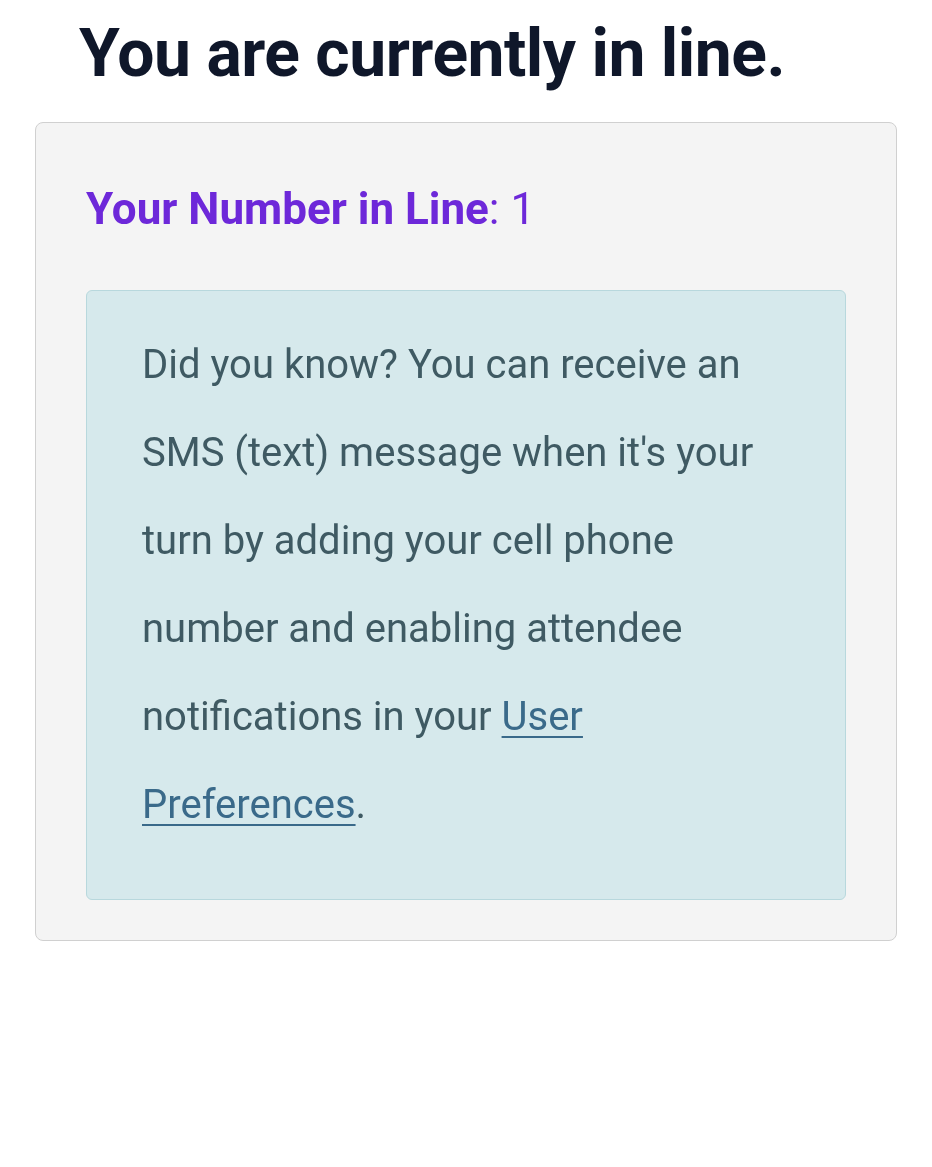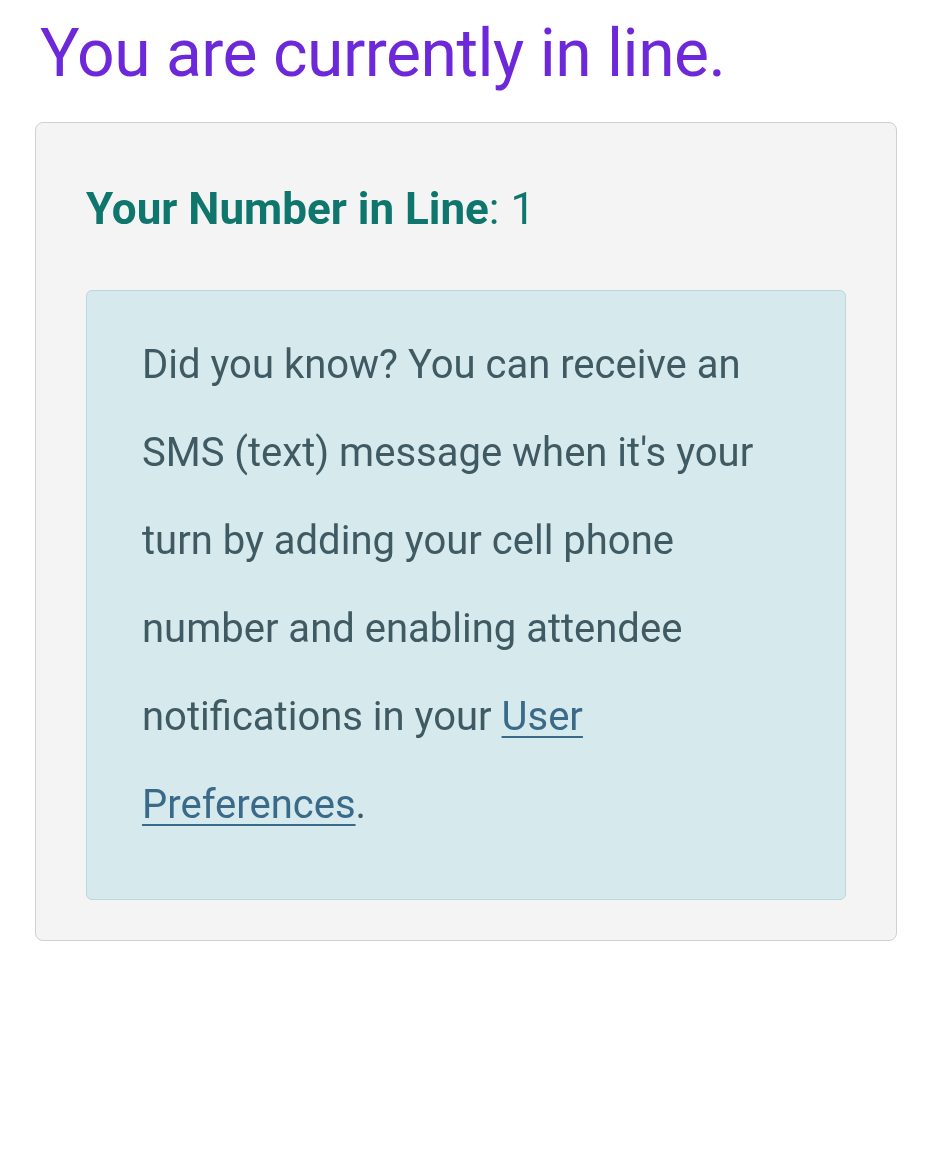--- a/index.html
+++ b/index.html
@@ -8,35 +8,36 @@
       box-sizing: border-box;
     }
     body {
       font-family: -apple-system, BlinkMacSystemFont, "Segoe UI", Roboto, "Helvetica Neue", Arial, sans-serif;
       background: #ffffff;
       width: 932px;
       padding: 0;
     }
     .page-title {
       font-size: 66px;
-      font-weight: 400;
-      color: #6d28d9;
+      font-weight: 700;
+      color: #0f172a;
       padding: 15px 40px 30px 40px;
       letter-spacing: -0.5px;
+      margin-left: 39px;
     }
     .status-card {
       margin: 0 35px 0 35px;
       background: #f4f4f4;
       border: 1px solid #d0d0d0;
       border-radius: 8px;
       padding: 60px 50px 40px 50px;
     }
     .line-number-heading {
       font-size: 44px;
-      color: #0f766e;
+      color: #6d28d9;
       font-weight: 400;
       margin-bottom: 55px;
     }
     .line-number-heading .label-bold {
       font-weight: 700;
     }
     .info-box {
       background: #d6e9ec;
       border: 1px solid #b8d8dd;
       border-radius: 6px;

